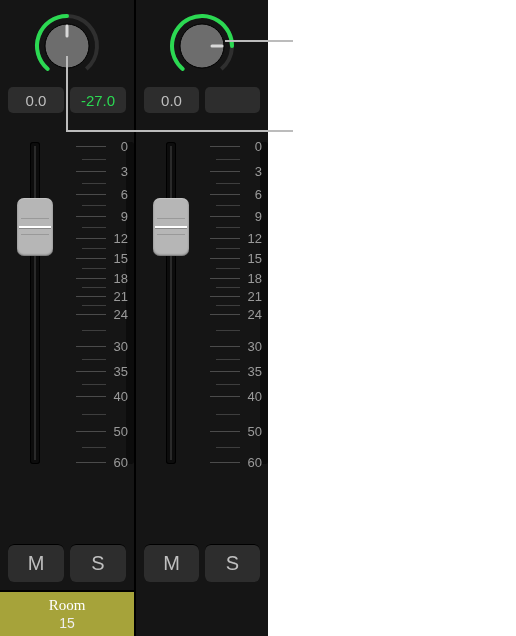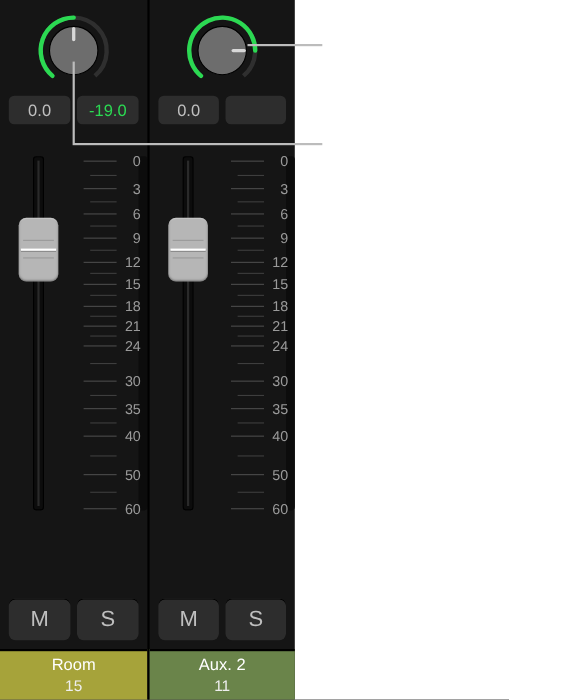--- a/index.html
+++ b/index.html
@@ -115,21 +115,21 @@
   }
   
   .label{
     position:absolute;bottom:0;left:0;right:0;height:46px;
     display:flex;flex-direction:column;align-items:center;justify-content:center;
     gap:2px;color:#1a1a1a;font-size:15px;line-height:16px;
     border-top:2px solid #000;
   }
   .strip:nth-child(1) .label{background:var(--label1);}
   .strip:nth-child(2) .label{background:var(--label2);}
-  .label .name{color:#fff;}
+  .label .name{color:#fff;font-family:Liberation Serif, serif;}
   .label .num{color:#eee;font-size:14px;}
   
   .callout-line{
     position:absolute;background:var(--callout);height:2px;
     pointer-events:none;
   }
 </style>
 </head>
 <body>
 
@@ -139,21 +139,21 @@
     <div class="knob">
       <svg viewBox="0 0 80 66" id="knob0">
           <path d="M 20.716371709403816 58.981333293569335 A 30 30 0 1 1 59.283628290596184 58.981333293569335" stroke="#2f2f2f" stroke-width="4" fill="none"></path>
           <path d="M 20.716371709403816 58.981333293569335 A 30 30 0 0 1 40 6" stroke="var(--accent)" stroke-width="4" fill="none" stroke-linecap="round"></path>
           <circle cx="40" cy="36" r="22" fill="var(--knob)" stroke="#000" stroke-width="1"></circle>
           <line x1="40" y1="26" x2="40" y2="16" stroke="#d8d8d8" stroke-width="3" stroke-linecap="round"></line>
         </svg>
     </div>
     <div class="num-row">
       <div class="num-field">0.0</div>
-      <div class="num-field accent">-19.0</div>
+      <div class="num-field accent">-27.0</div>
     </div>
     <div class="fader-area">
       <div class="meter-slot"></div>
       <div class="scale" id="scale0">
           <div class="tick" style="top: 2px;">
             <div class="dashes"></div>
             <div class="sub" style="top: 18.5px;"></div>
             <div class="num">0</div>
           </div>
           <div class="tick" style="top: 27px;">
@@ -328,22 +328,18 @@
           <div class="slot"></div>
         </div>
       <div class="fader-cap" id="cap1" style="top: 60px;">
           <div class="line"></div>
         </div>
     </div>
     <div class="ms-row">
       <div class="ms-btn">M</div>
       <div class="ms-btn">S</div>
     </div>
-    <div class="label">
-      <span class="name">Aux. 2</span>
-      <span class="num">11</span>
-    </div>
   </div>
 </div>
 
 <div class="callout-line" style="left:225px;top:40px;width:68px;"></div>
 <div class="callout-line" style="left:66px;top:56px;width:2px;height:74px;"></div>
 <div class="callout-line" style="left:66px;top:130px;width:227px;"></div>
 
 </body></html>

